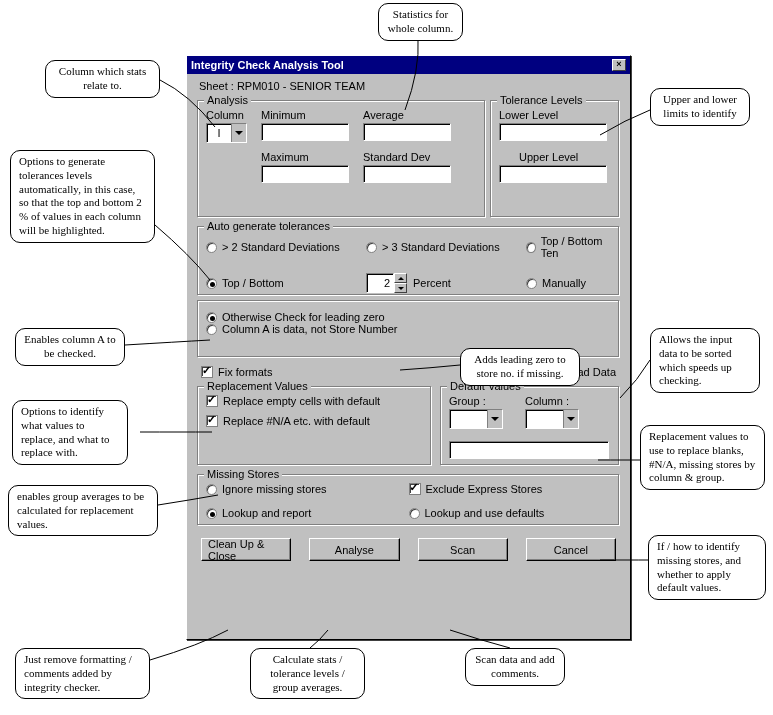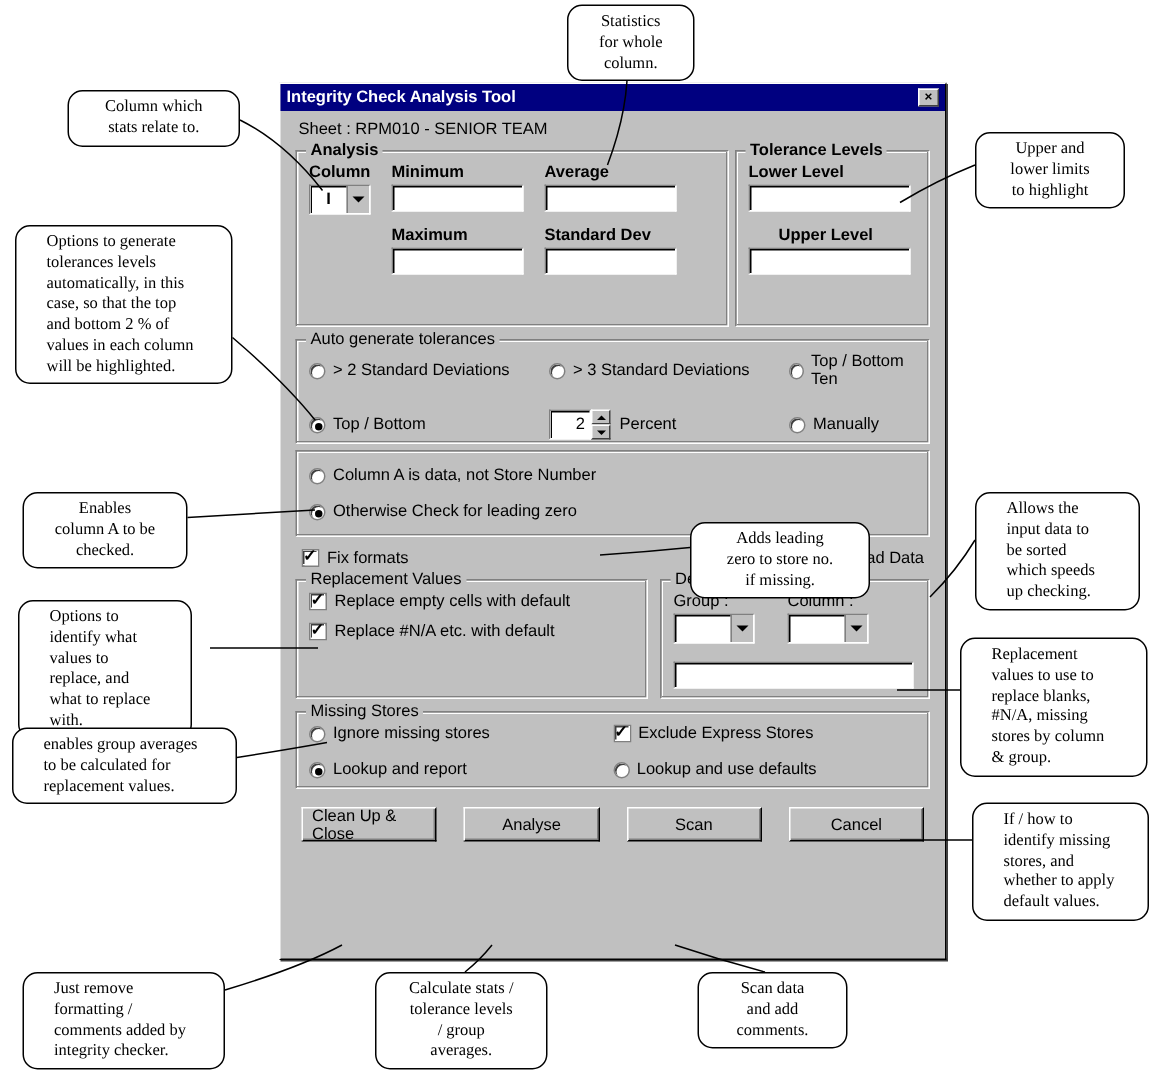--- a/index.html
+++ b/index.html
@@ -163,42 +163,42 @@
   .btnrow { display:flex; gap:18px; margin-top:12px; justify-content:space-between; padding:0 4px;}
   .btnrow .btn { flex:1; min-width:0;}
   .col { display:flex; flex-direction:column; }
 
   
   .callout {
     position:absolute;
     background:#fff;
     border:1px solid #000;
     border-radius:10px;
-    padding:4px 20px;
+    padding:4px 8px;
     font-size:11px;
     font-family: "Times New Roman", serif;
     line-height:1.25;
     text-align:center;
     z-index:5;
   }
   svg.pointers { position:absolute; left:0; top:0; width:773px; height:715px; z-index:4; pointer-events:none;}
   .df-combo {
     display:inline-flex;background:#fff;
     border:1px solid #808080;border-right-color:#fff;border-bottom-color:#fff;
     box-shadow: inset 1px 1px 0 #000;height:20px;width:54px;align-items:stretch;
   }
   .df-combo .v{flex:1;}
   .df-combo .b{width:15px;background:#c0c0c0;border-left:1px solid #808080;display:flex;align-items:center;justify-content:center;}
 </style>
 </head>
 <body>
 
 <div class="callout" style="left:45px; top:60px; width:115px;">Column which stats relate to.</div>
 <div class="callout" style="left:378px; top:3px; width:85px;">Statistics for whole column.</div>
-<div class="callout" style="left:650px; top:88px; width:100px;">Upper and lower limits to highlight</div>
+<div class="callout" style="left:650px; top:88px; width:100px;">Upper and lower limits to identify</div>
 <div class="callout" style="left:10px; top:150px; width:145px; text-align:left;">Options to generate tolerances levels automatically, in this case, so that the top and bottom 2 % of values in each column will be highlighted.</div>
 <div class="callout" style="left:15px; top:328px; width:110px;">Enables column A to be checked.</div>
 <div class="callout" style="left:460px; top:348px; width:120px;">Adds leading zero to store no. if missing.</div>
 <div class="callout" style="left:650px; top:328px; width:110px; text-align:left;">Allows the input data to be sorted which speeds up checking.</div>
 <div class="callout" style="left:12px; top:400px; width:116px; text-align:left;">Options to identify what values to replace, and what to replace with.</div>
 <div class="callout" style="left:640px; top:425px; width:125px; text-align:left;">Replacement values to use to replace blanks, #N/A, missing stores by column &amp; group.</div>
 <div class="callout" style="left:8px; top:485px; width:150px; text-align:left;">enables group averages to be calculated for replacement values.</div>
 <div class="callout" style="left:648px; top:535px; width:118px; text-align:left;">If / how to identify missing stores, and whether to apply default values.</div>
 <div class="callout" style="left:15px; top:648px; width:135px; text-align:left;">Just remove formatting / comments added by integrity checker.</div>
 <div class="callout" style="left:250px; top:648px; width:115px;text-align:center;">Calculate stats / tolerance levels / group averages.</div>
@@ -223,21 +223,21 @@
 </svg>
 
 <div class="dialog">
   <div class="titlebar">
     <span>Integrity Check Analysis Tool</span>
     <div class="closex">×</div>
   </div>
   <div class="body">
     <div class="sheet">Sheet : RPM010 - SENIOR TEAM</div>
 
-    <div style="display:flex; gap:4px;font-weight:bold;">
+    <div style="display:flex; gap:4px;">
       <div class="group" style="flex:1; height:118px;">
         <span class="group-title">Analysis</span>
         <div style="display:flex; gap:14px;">
           <div class="col">
             <span class="field-label">Column</span>
             <div class="combo">
               <div class="cval">I</div>
               <div class="cbtn">
                   <div class="arrow-down"></div>
                 </div>
@@ -302,27 +302,27 @@
           <span>Percent</span>
         </div>
         <div class="radio">
             <div class="radio-dot"></div>
             <span>Manually</span>
           </div>
       </div>
     </div>
 
     <div class="group" style="padding:10px 8px;">
+      <div class="radio">
+          <div class="radio-dot on"></div>
+          <span>Otherwise Check for leading zero</span>
+        </div>
       <div class="radio" style="margin-bottom:12px;">
           <div class="radio-dot"></div>
           <span>Column A is data, not Store Number</span>
-        </div>
-      <div class="radio">
-          <div class="radio-dot on"></div>
-          <span>Otherwise Check for leading zero</span>
         </div>
     </div>
 
     <div style="display:flex; justify-content:space-between; padding:4px 4px;">
       <div class="check">
           <div class="checkbox on"></div>
           <span>Fix formats</span>
         </div>
       <div class="check">
           <div class="checkbox on"></div>

